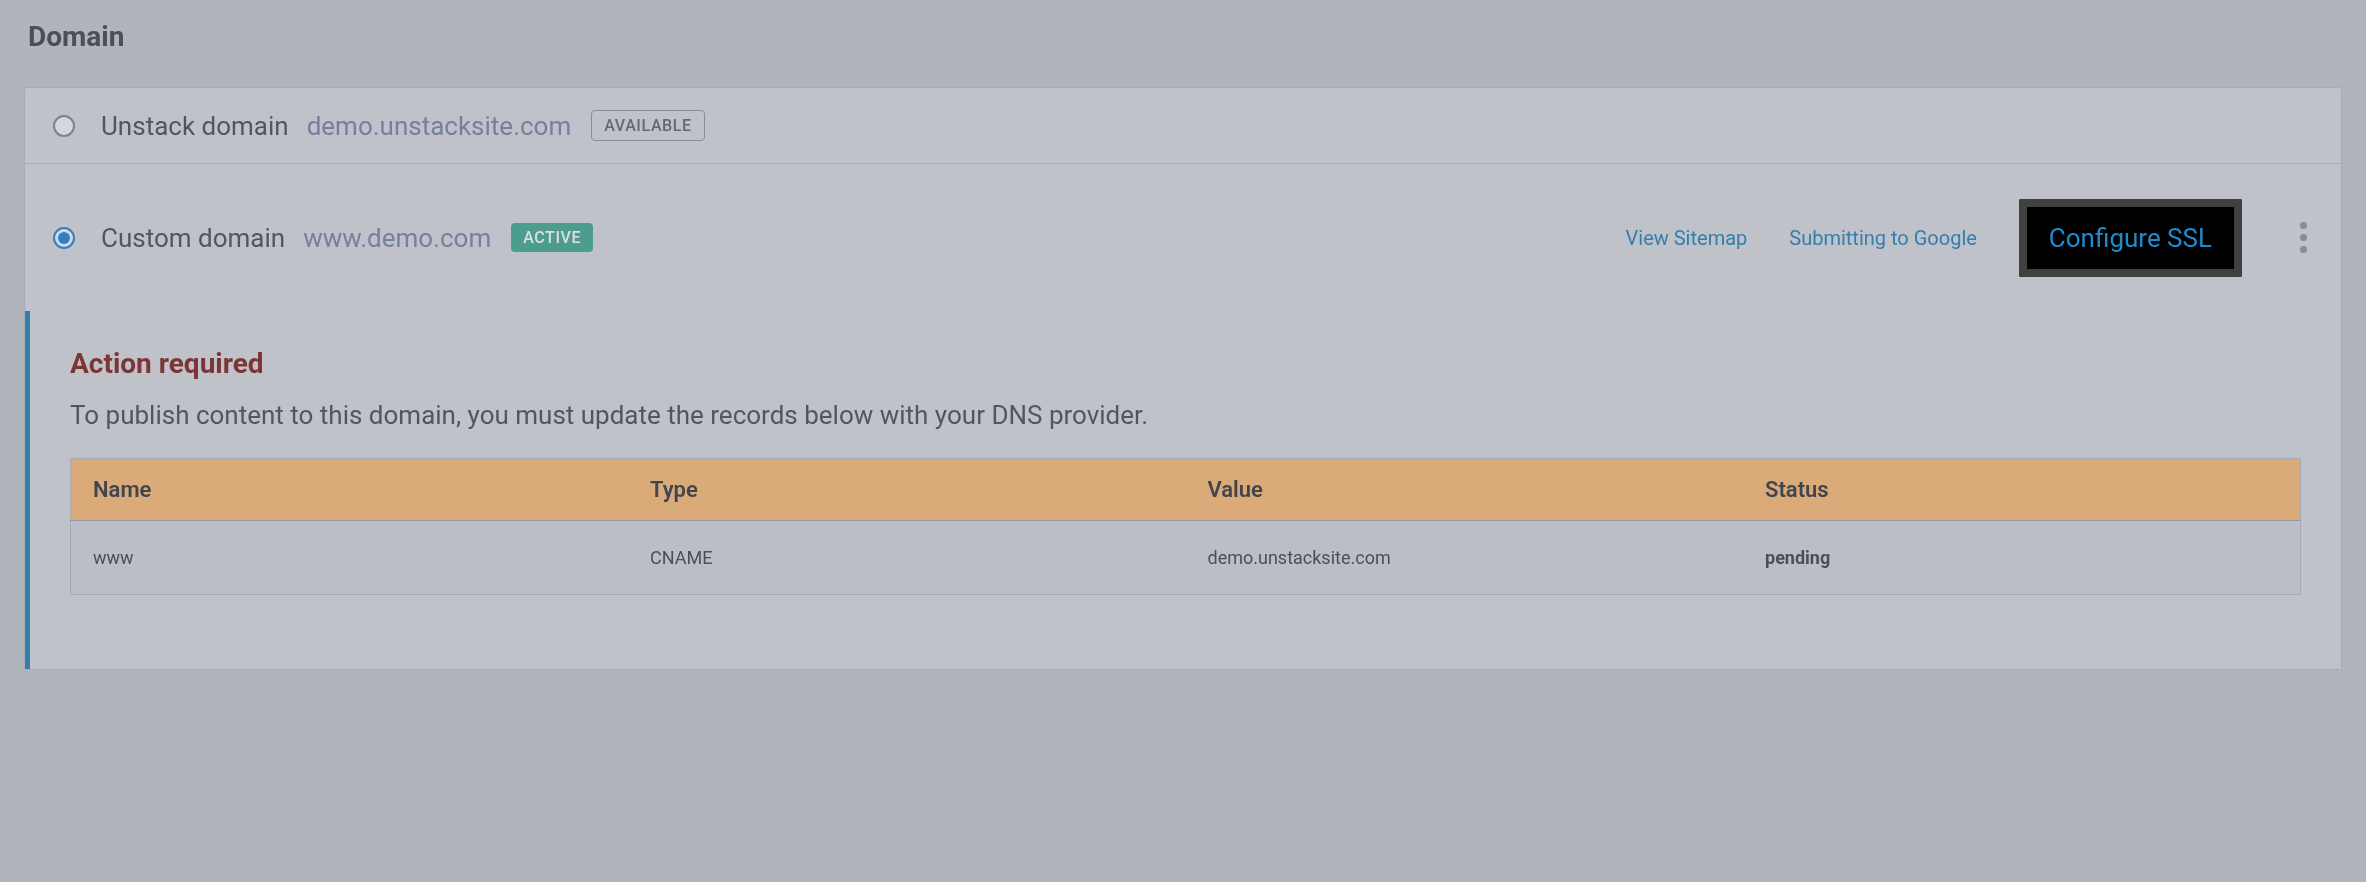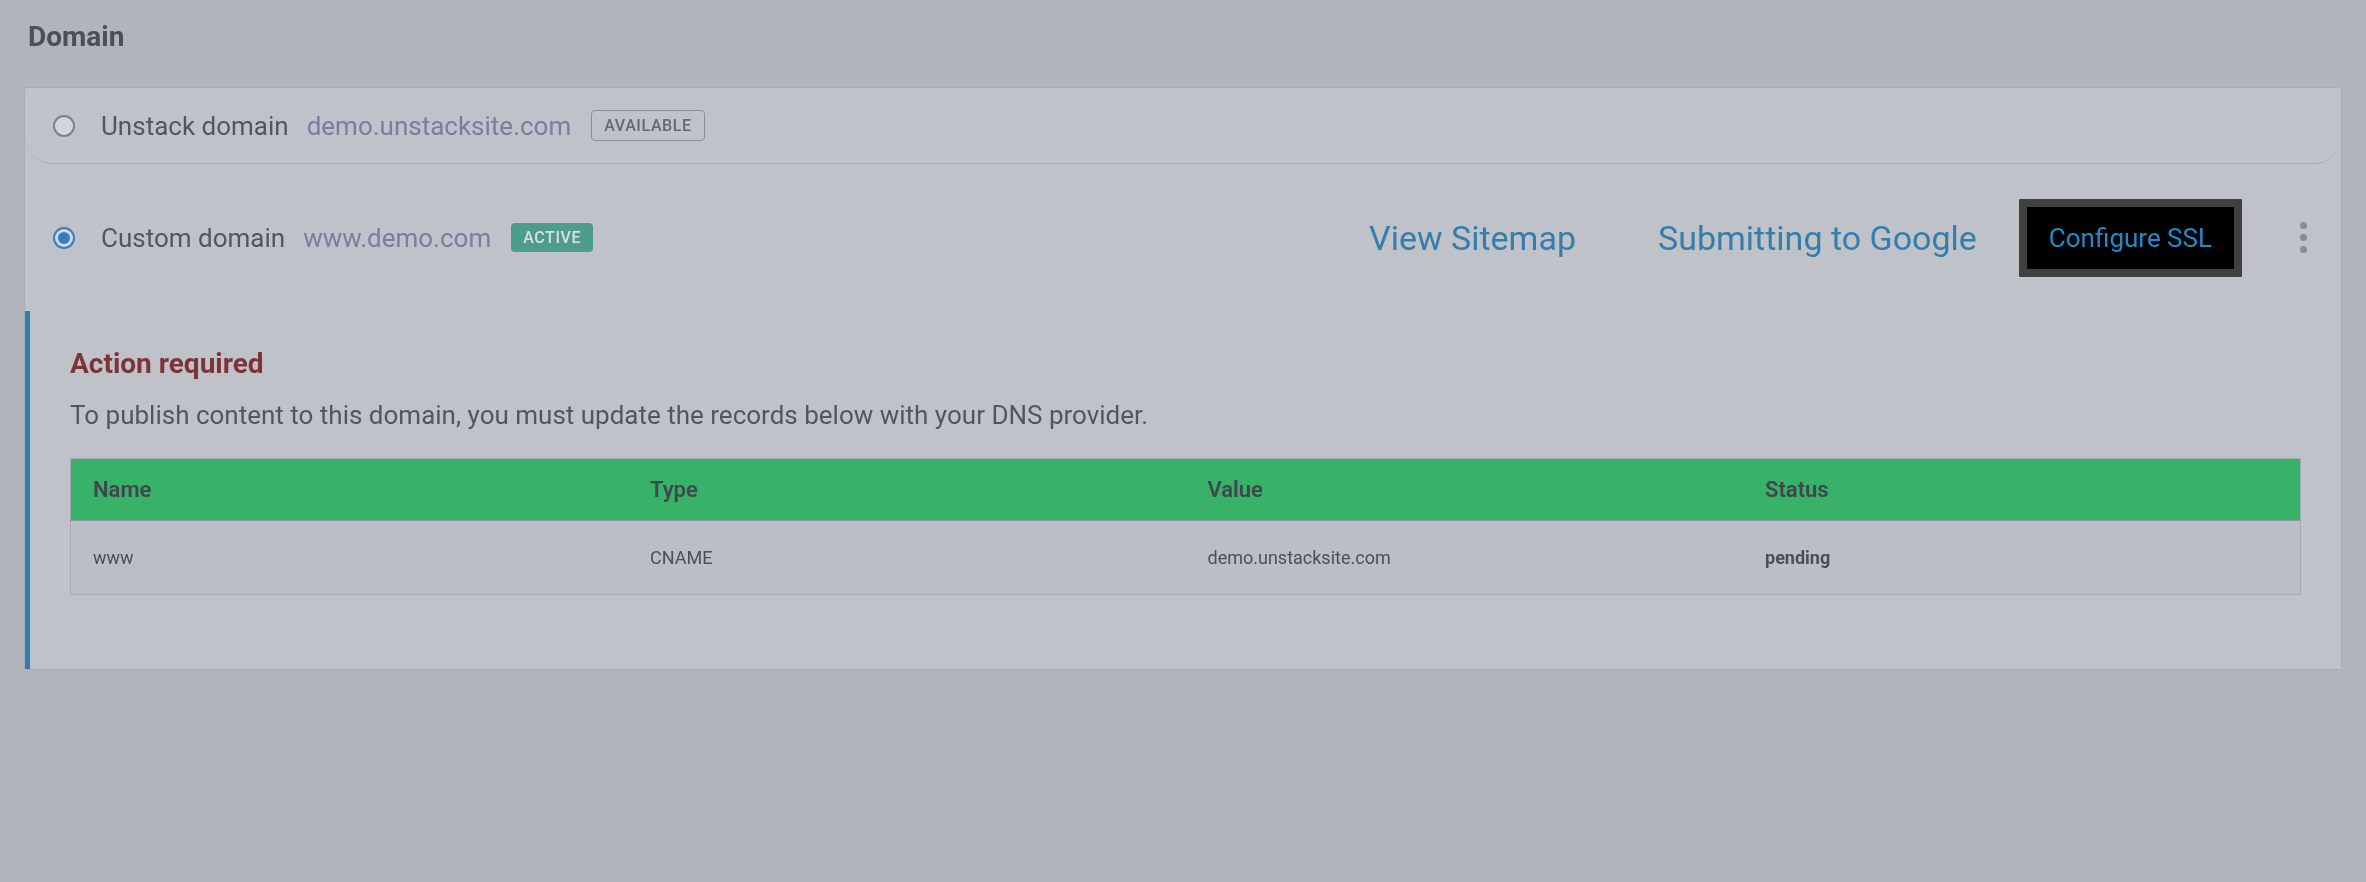--- a/index.html
+++ b/index.html
@@ -31,21 +31,20 @@
     border: 1px solid #b6bcc5;
     border-radius: 3px;
     overflow: visible;
   }
   .row {
     display: flex;
     align-items: center;
     padding: 22px 28px;
     font-size: 26px;
     color: #454a52;
-    border-radius: 27px;
   }
   .row-top { border-bottom: 1px solid #b6bcc5; }
   .row-mid {
     padding-top: 52px;
     padding-bottom: 52px;
     justify-content: center;
   }
   .radio {
     appearance: none;
     width: 22px;
@@ -97,23 +96,22 @@
     color: #ffffff;
   }
   .row-actions {
     margin-left: auto;
     display: flex;
     align-items: center;
     gap: 42px;
   }
   .link-action {
     color: #1c7fb6;
-    font-size: 34px;
-    cursor: pointer;
-    margin-left: 40px;
+    font-size: 20px;
+    cursor: pointer;
   }
   .ssl-highlight {
     position: relative;
     z-index: 100;
   }
   .ssl-box {
     background: #000000;
     border: 8px solid #404040;
     padding: 16px 22px;
     border-radius: 2px;
@@ -151,21 +149,21 @@
     color: #454a52;
     margin-bottom: 28px;
   }
   .dns-table {
     width: 100%;
     border-collapse: collapse;
     border: 1px solid #b6bcc5;
     margin-bottom: 34px;
   }
   .dns-table th {
-    background: #22c55e;
+    background: #fdba74;
     text-align: left;
     font-size: 22px;
     font-weight: 600;
     color: #2f333a;
     padding: 18px 22px;
     border-bottom: 1px solid #9aa2b4;
   }
   .dns-table td {
     background: #d2d5db;
     font-size: 18px;

